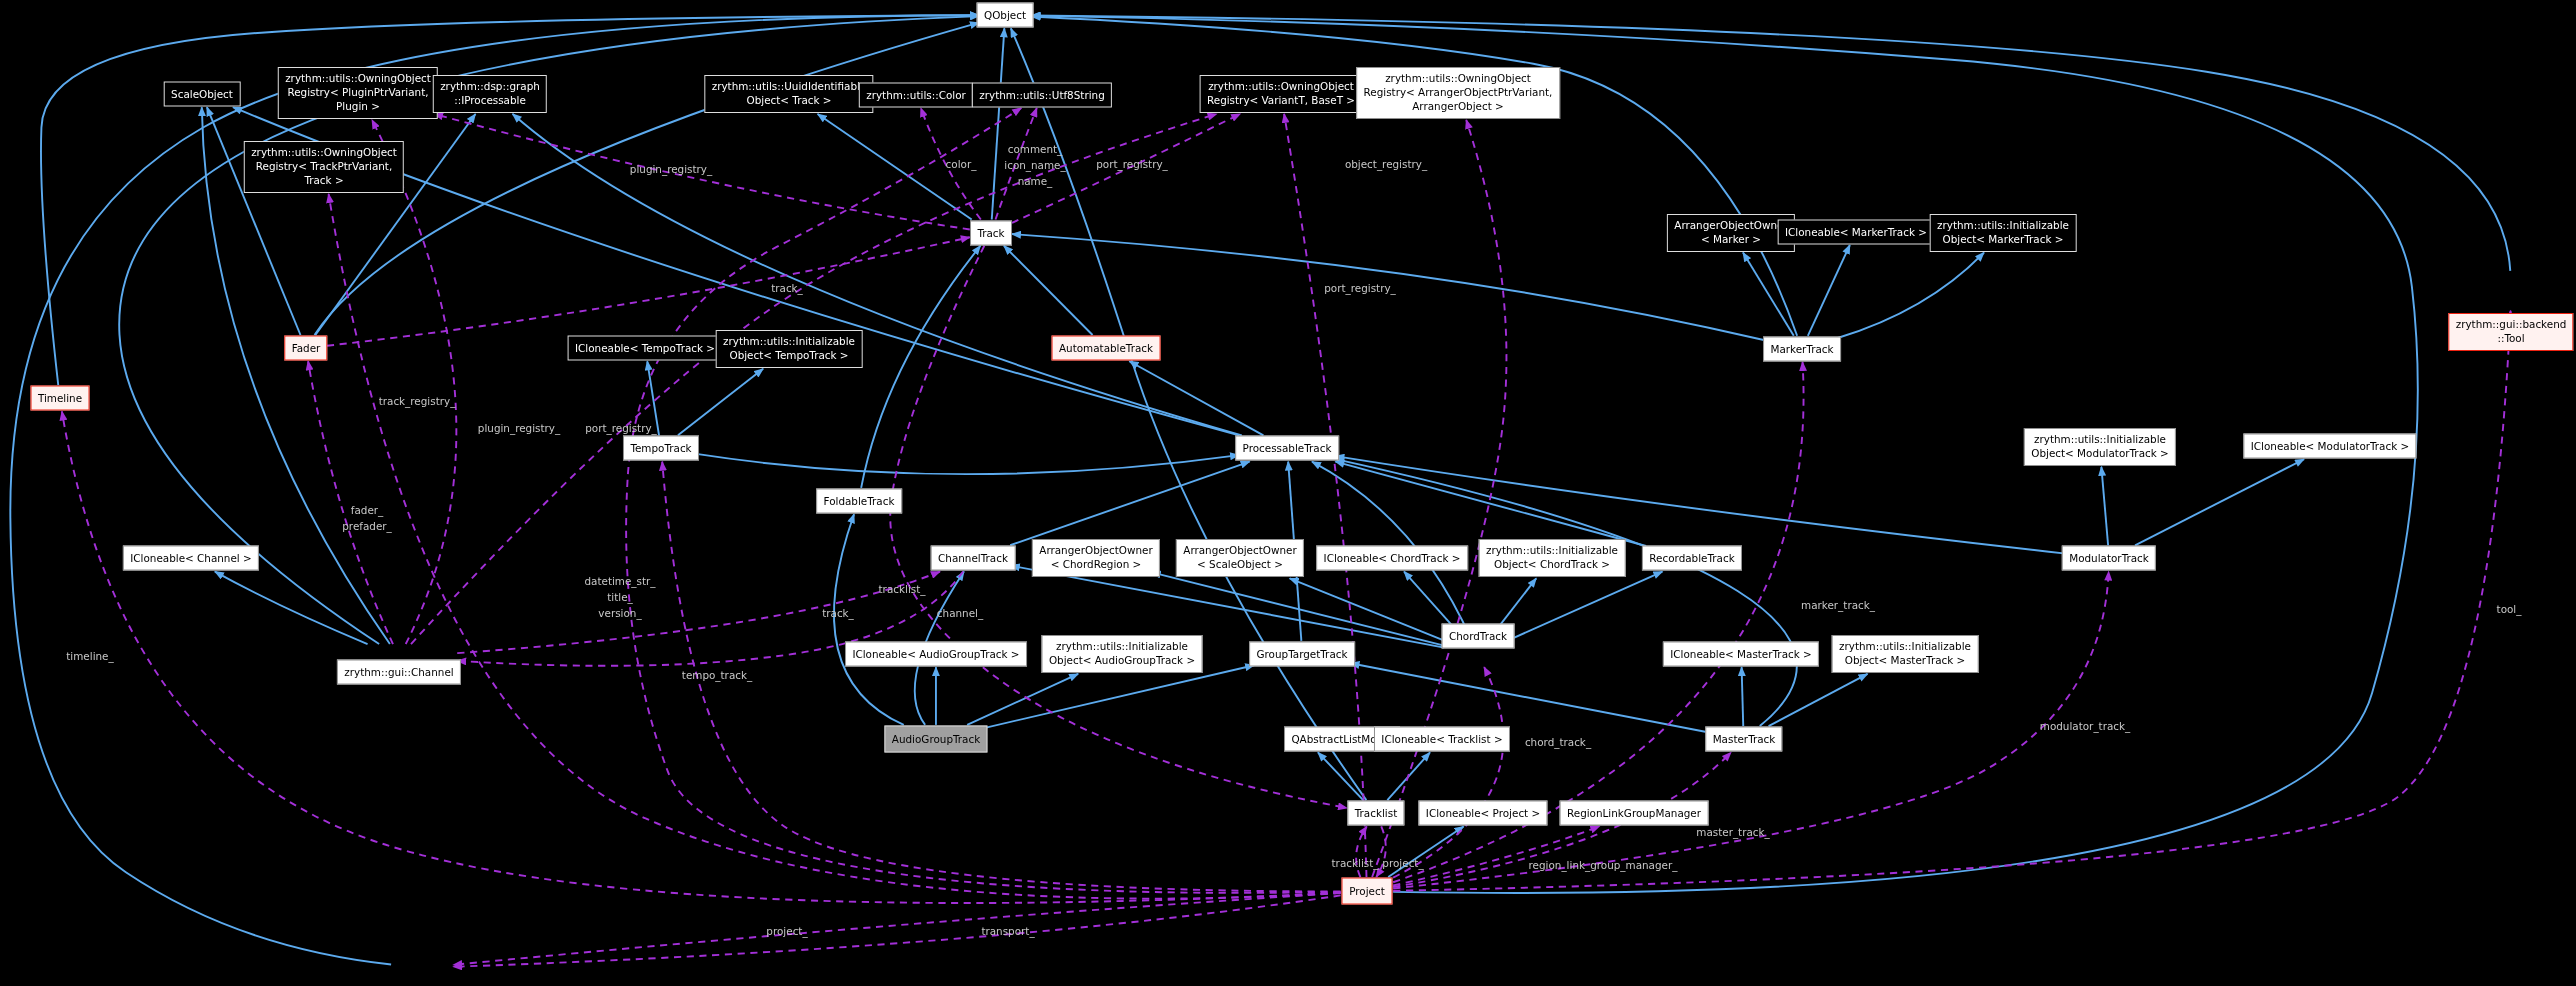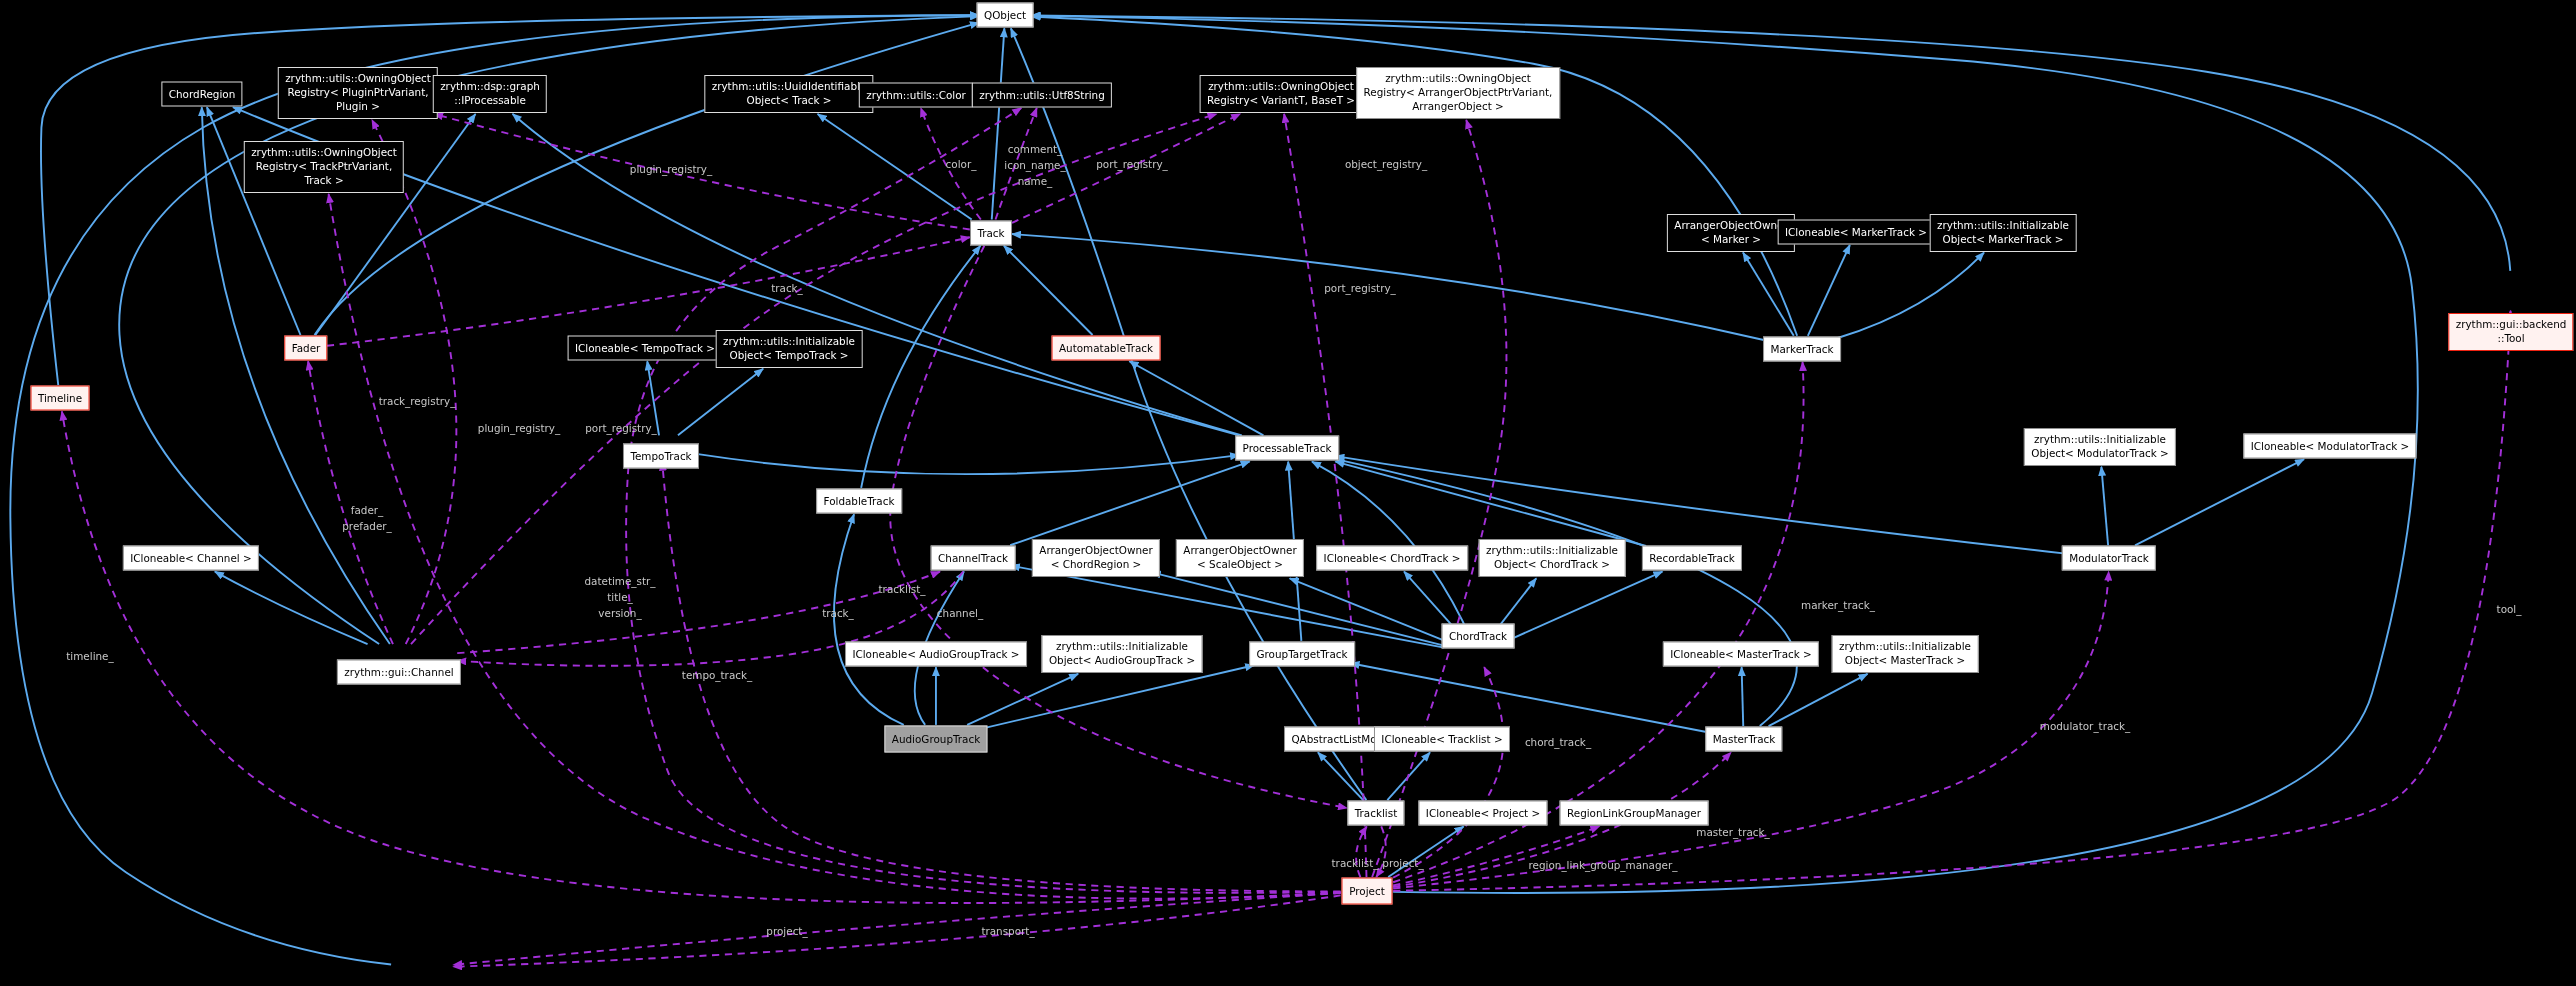--- a/index.html
+++ b/index.html
@@ -137,21 +137,21 @@
     <div class="edge-label" style="left: 717px; top: 675px;">tempo_track_</div>
     <div class="edge-label" style="left: 1838px; top: 605px;">marker_track_</div>
     <div class="edge-label" style="left: 1558px; top: 742px;">chord_track_</div>
     <div class="edge-label" style="left: 1733px; top: 832px;">master_track_</div>
     <div class="edge-label" style="left: 2085px; top: 726px;">modulator_track_</div>
     <div class="edge-label" style="left: 2509px; top: 609px;">tool_</div>
     <div class="edge-label" style="left: 620px; top: 597px;">datetime_str_
 title_
 version_</div>
     <div class="node light" style="left: 1005px; top: 15px; min-width: 51px; min-height: 25px;">QObject</div>
-    <div class="node dark" style="left: 202px; top: 94px; min-width: 65px; min-height: 25px;">ChordRegion</div>
+    <div class="node dark" style="left: 202px; top: 94px; min-width: 65px; min-height: 25px;">ScaleObject</div>
     <div class="node dark" style="left: 358px; top: 93px; min-width: 150px; min-height: 52px;">zrythm::utils::OwningObject
 Registry&lt; PluginPtrVariant,
 Plugin &gt;</div>
     <div class="node dark" style="left: 490px; top: 94px; min-width: 105px; min-height: 38px;">zrythm::dsp::graph
 ::IProcessable</div>
     <div class="node dark" style="left: 789px; top: 94px; min-width: 169px; min-height: 38px;">zrythm::utils::UuidIdentifiable
 Object&lt; Track &gt;</div>
     <div class="node dark" style="left: 916px; top: 95px; min-width: 110px; min-height: 25px;">zrythm::utils::Color</div>
     <div class="node dark" style="left: 1042px; top: 95px; min-width: 135px; min-height: 25px;">zrythm::utils::Utf8String</div>
     <div class="node dark" style="left: 1281px; top: 94px; min-width: 150px; min-height: 38px;">zrythm::utils::OwningObject
@@ -170,21 +170,21 @@
 Object&lt; MarkerTrack &gt;</div>
     <div class="node red" style="left: 2511px; top: 284px; min-width: 115px; min-height: 38px; margin-top: 48px;">zrythm::gui::backend
 ::Tool</div>
     <div class="node red" style="left: 306px; top: 348px; min-width: 41px; min-height: 25px;">Fader</div>
     <div class="node dark" style="left: 645px; top: 348px; min-width: 135px; min-height: 25px;">ICloneable&lt; TempoTrack &gt;</div>
     <div class="node dark" style="left: 789px; top: 349px; min-width: 144px; min-height: 38px;">zrythm::utils::Initializable
 Object&lt; TempoTrack &gt;</div>
     <div class="node red" style="left: 1106px; top: 348px; min-width: 95px; min-height: 25px;">AutomatableTrack</div>
     <div class="node light" style="left: 1802px; top: 349px; min-width: 70px; min-height: 25px;">MarkerTrack</div>
     <div class="node red" style="left: 60px; top: 398px; min-width: 56px; min-height: 25px;">Timeline</div>
-    <div class="node light" style="left: 661px; top: 448px; min-width: 65px; min-height: 25px; margin-top: 8px;">TempoTrack</div>
+    <div class="node light" style="left: 661px; top: 448px; min-width: 65px; min-height: 25px;">TempoTrack</div>
     <div class="node light" style="left: 1287px; top: 448px; min-width: 95px; min-height: 25px;">ProcessableTrack</div>
     <div class="node light" style="left: 2100px; top: 447px; min-width: 144px; min-height: 38px;">zrythm::utils::Initializable
 Object&lt; ModulatorTrack &gt;</div>
     <div class="node light" style="left: 2330px; top: 446px; min-width: 155px; min-height: 25px;">ICloneable&lt; ModulatorTrack &gt;</div>
     <div class="node light" style="left: 859px; top: 501px; min-width: 80px; min-height: 25px;">FoldableTrack</div>
     <div class="node light" style="left: 191px; top: 558px; min-width: 119px; min-height: 25px;">ICloneable&lt; Channel &gt;</div>
     <div class="node light" style="left: 973px; top: 558px; min-width: 75px; min-height: 25px;">ChannelTrack</div>
     <div class="node light" style="left: 1096px; top: 558px; min-width: 110px; min-height: 38px;">ArrangerObjectOwner
 &lt; ChordRegion &gt;</div>
     <div class="node light" style="left: 1240px; top: 558px; min-width: 110px; min-height: 38px;">ArrangerObjectOwner

